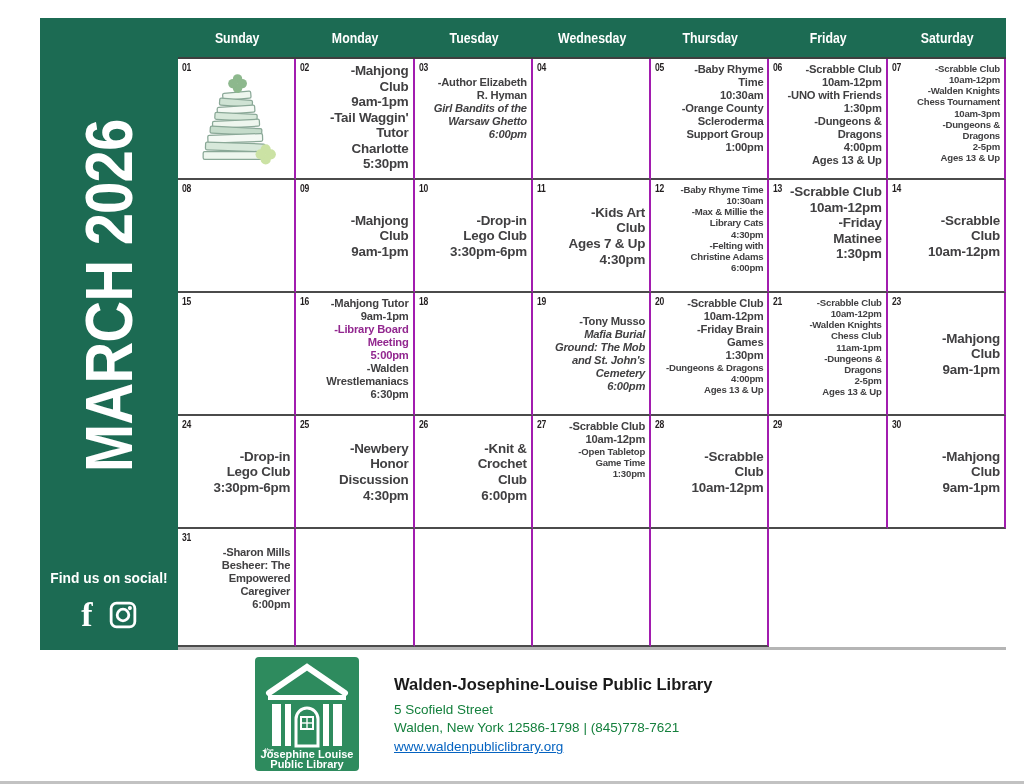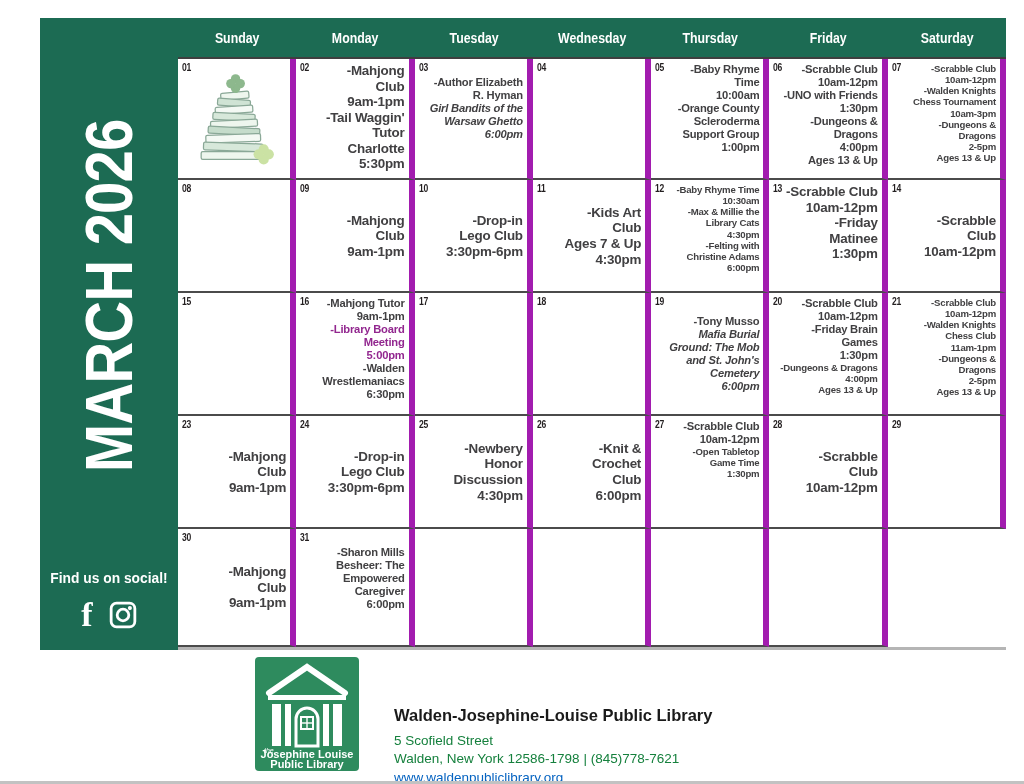--- a/index.html
+++ b/index.html
@@ -25,21 +25,21 @@
 
   .main { flex:1; display:flex; flex-direction:column;justify-content:center; }
   .day-header { height:44px; background:#1c6b53; display:grid;
                 grid-template-columns:repeat(7,1fr); align-items:center; }
   .day-header span { color:#fff; font-weight:bold; font-size:14.5px; text-align:center;
                      display:inline-block; transform:scaleX(.85); }
 
   .grid { flex:1; display:grid; grid-template-columns:repeat(7,1fr);
           grid-template-rows:121px 113px 123px 113px 118px;
           border-top:2px solid #3f3f3f; border-bottom:3px solid #b5b5b5; background:#fff; }
-  .cell { position:relative; border-right:6px solid #a21caf; border-bottom:2px solid #4b4b4b;
+  .cell { position:relative; border-right:2px solid #a21caf; border-bottom:2px solid #4b4b4b;
           padding:2px 4px 3px 4px; display:flex; flex-direction:column; overflow:hidden; }
   .daynum { position:absolute; top:2px; left:4px; font-weight:bold; font-size:11px;
             color:#231f20; display:inline-block; transform:scaleX(.78);
             transform-origin:left top; letter-spacing:-.5px; }
   .events { flex:1; display:flex; flex-direction:column; text-align:right;
             padding-top:2px; }
   .cell.center .events { justify-content:center; }
   .cell.padtop .events { padding-top:15px; }
   .event { color:#414042; font-weight:bold; white-space:pre-line; line-height:1.16;
            letter-spacing:-.2px; }
@@ -48,21 +48,21 @@
   .event.sm { font-size:9.6px; }
   .event.italic { font-style:italic; }
   .event.purple { color:#92278f; }
   .cell-illustration { flex:1; display:flex; align-items:center; justify-content:center; }
   .cell-illustration svg { display:block; }
 
   
   .footer { position:absolute; left:255px; top:657px; display:flex; gap:43px; }
   .logo-box { width:96px; height:114px; flex:none; }
   .footer-text { padding-top:18px; }
-  .library-name { font-size:16.5px; font-weight:bold; color:#1a1a1a; margin-bottom:7px;margin-top:31px; }
+  .library-name { font-size:16.5px; font-weight:bold; color:#1a1a1a; margin-bottom:7px; }
   .address { font-size:13.5px; color:#15803d; line-height:1.35; }
   .website { font-size:13.5px; color:#0563c1; text-decoration:underline; display:inline-block;
              margin-top:1px; }
   .bottom-line { position:absolute; left:0; right:0; bottom:0; height:3px; background:#c2c2c2; }
 </style>
 </head>
 <body>
 
 <div class="page">
 
@@ -148,21 +148,21 @@
           </div>
           <div class="cell">
             <span class="daynum">04</span>
             <div class="events"></div>
           </div>
           <div class="cell">
             <span class="daynum">05</span>
             <div class="events">
               <div class="event md">-Baby Rhyme
 Time
-10:00am</div>
+10:30am</div>
               <div class="event md">-Orange County
 Scleroderma
 Support Group
 1:00pm</div>
             </div>
           </div>
           <div class="cell">
             <span class="daynum">06</span>
             <div class="events">
               <div class="event md">-Scrabble Club
@@ -258,24 +258,20 @@
             <div class="events">
               <div class="event md">-Mahjong Tutor
 9am-1pm</div>
               <div class="event md purple">-Library Board
 Meeting
 5:00pm</div>
               <div class="event md">-Walden
 Wrestlemaniacs
 6:30pm</div>
             </div>
-          </div>
-          <div class="cell">
-            <span class="daynum">17</span>
-            <div class="events"></div>
           </div>
           <div class="cell">
             <span class="daynum">18</span>
             <div class="events"></div>
           </div>
           <div class="cell center">
             <span class="daynum">19</span>
             <div class="events">
               <div class="event md">-Tony Musso</div>
               <div class="event md italic">Mafia Burial

